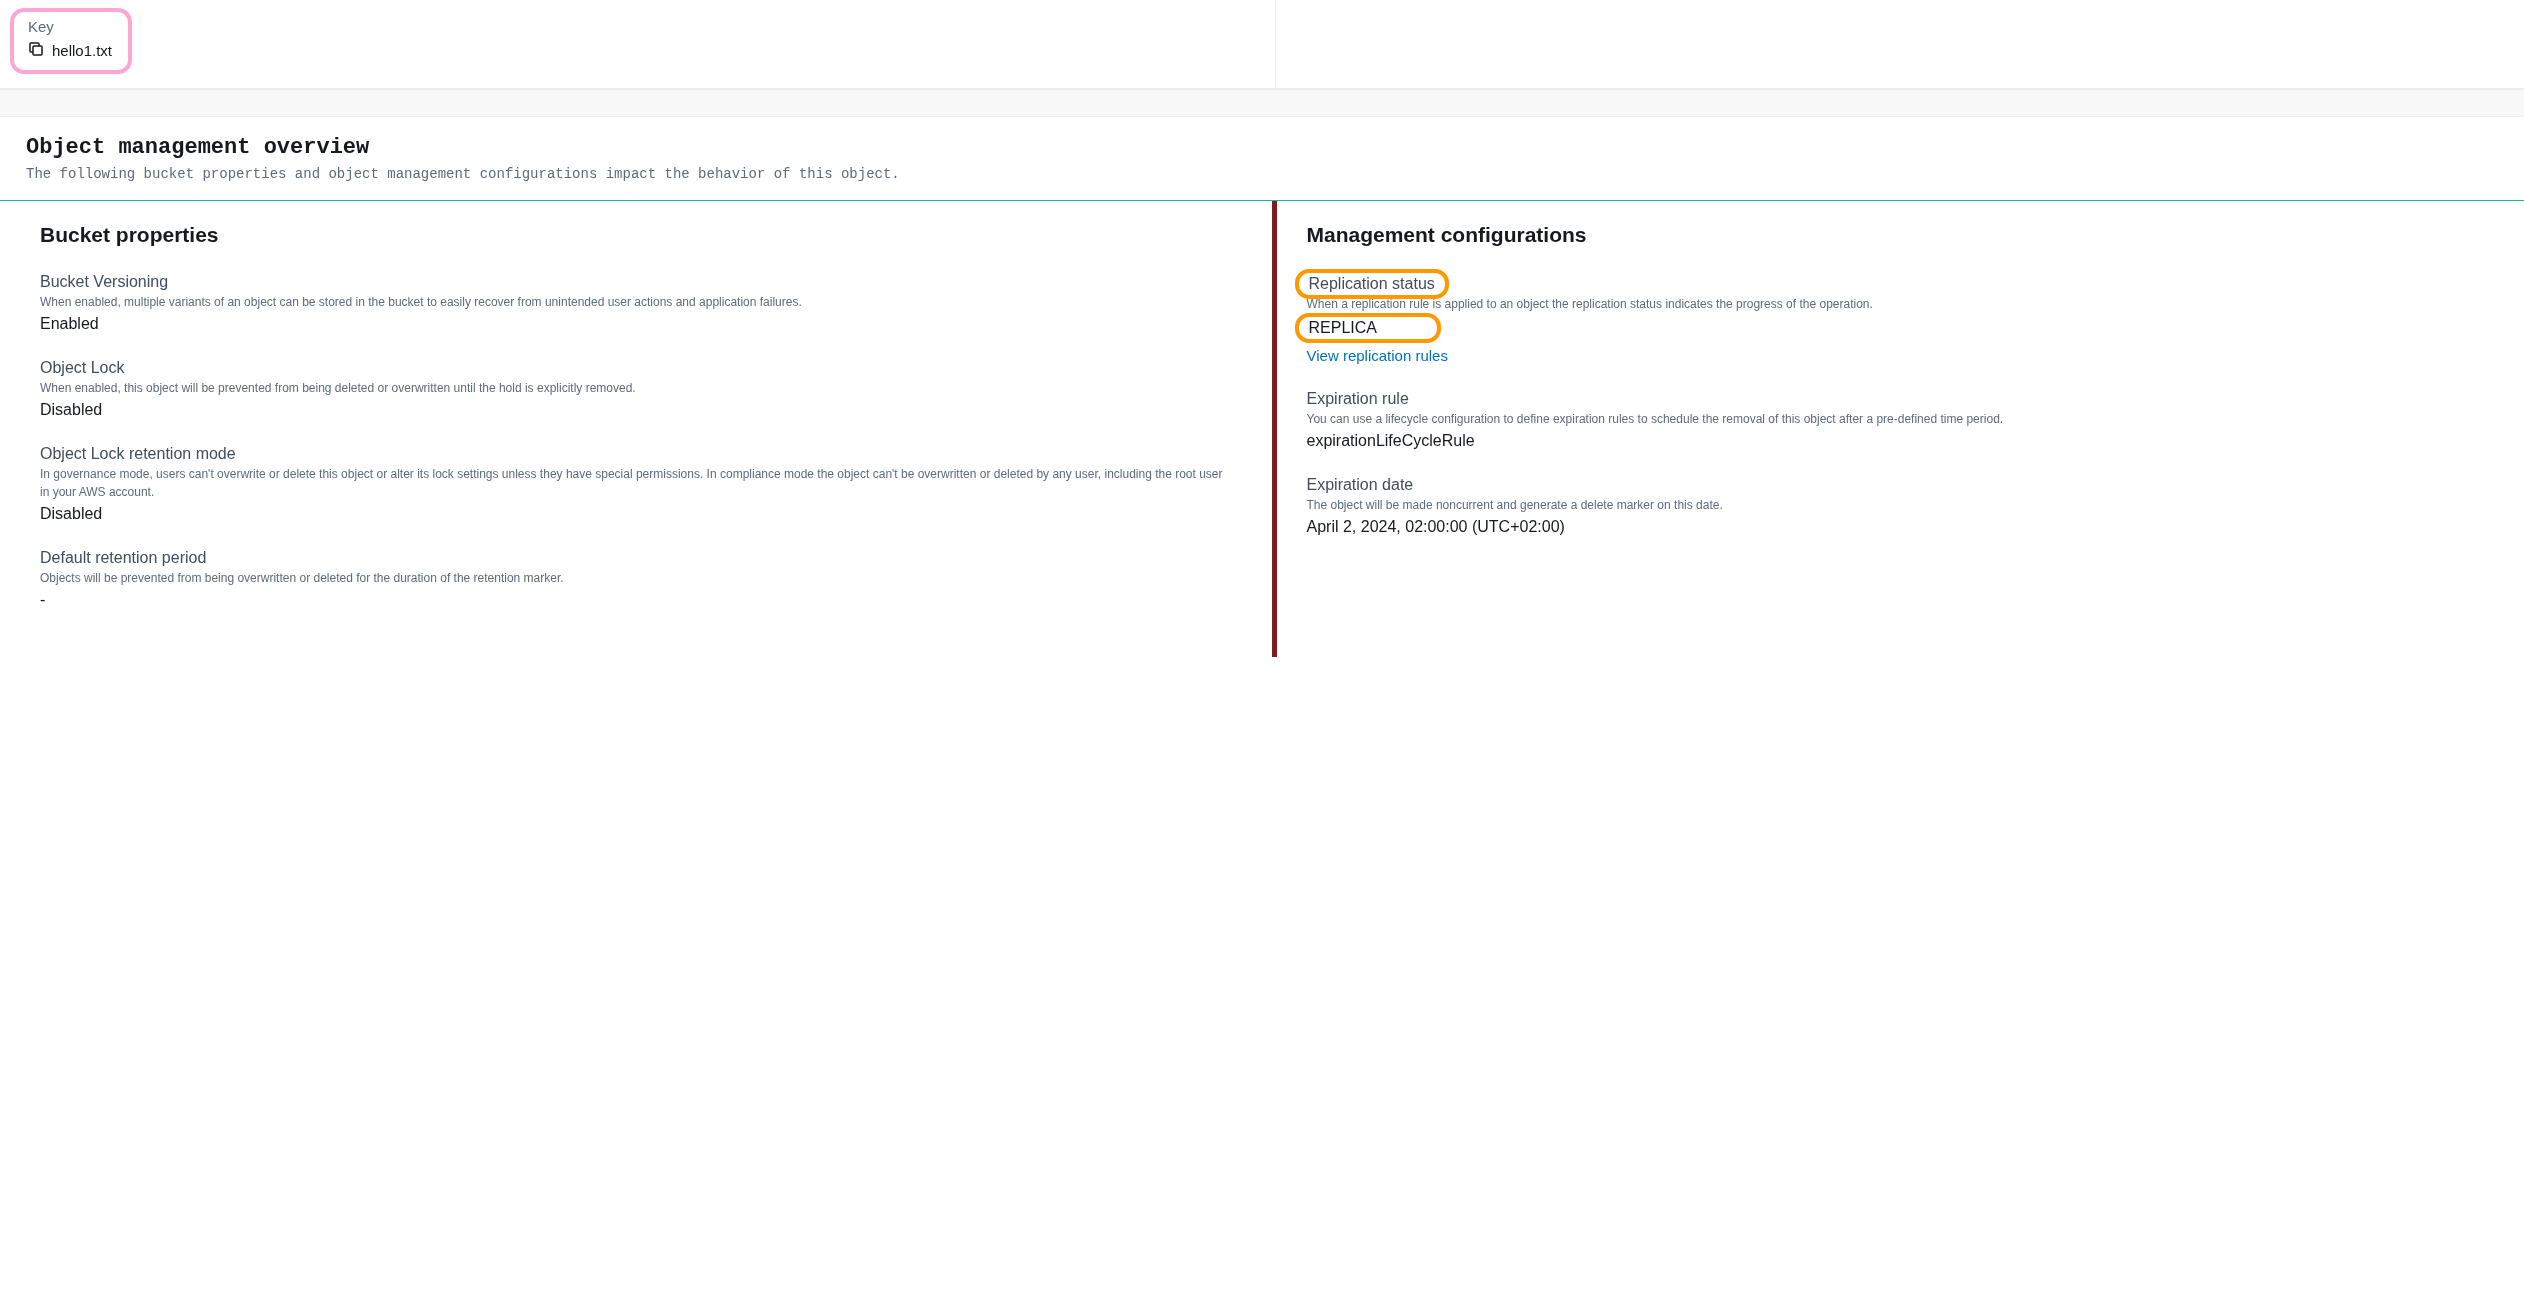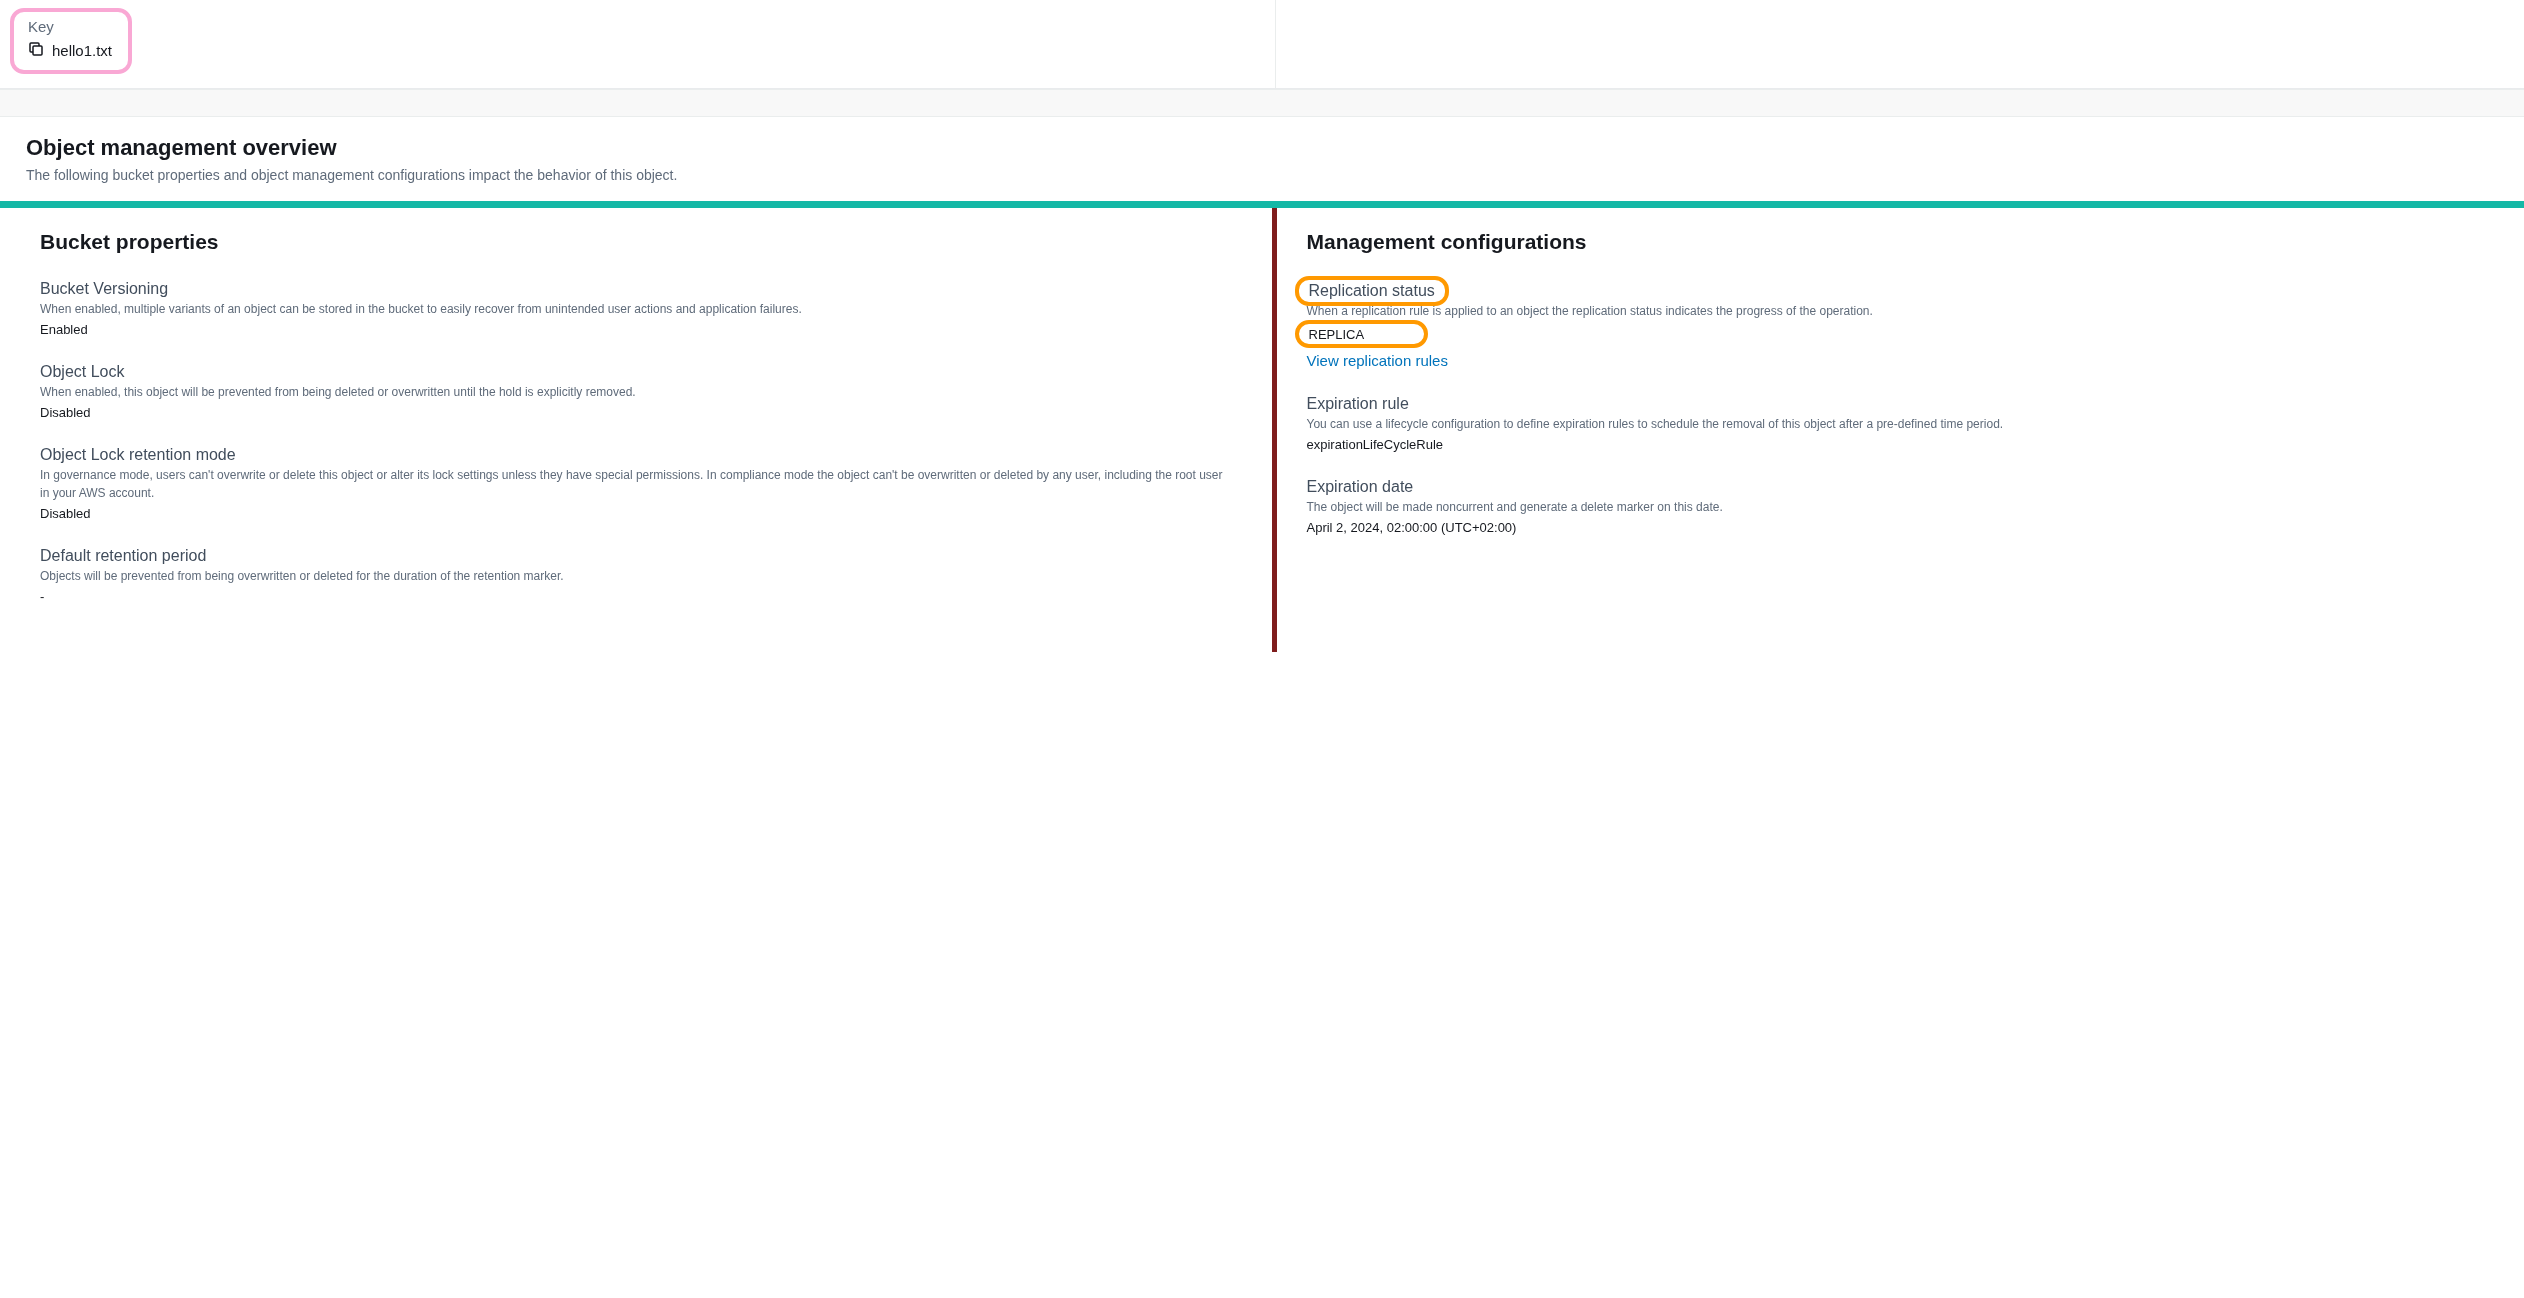--- a/index.html
+++ b/index.html
@@ -45,21 +45,22 @@
       color: #16191f;
     }
     .divider-bar {
       height: 28px;
       background: #f8f8f8;
       border-top: 1px solid #eaeded;
       border-bottom: 1px solid #eaeded;
     }
     .overview-header {
       padding: 18px 26px;
-      border-bottom: 7px solid #14b8a6;
+      border-bottom: 1px solid #14b8a6;
+      font-family: Liberation Mono, monospace;
     }
     .overview-title {
       font-size: 22px;
       font-weight: 700;
       color: #16191f;
       margin-bottom: 6px;
     }
     .overview-desc {
       font-size: 14px;
       color: #5f6b7a;
@@ -90,21 +91,21 @@
       color: #414d5c;
       margin-bottom: 2px;
     }
     .prop-desc {
       font-size: 12px;
       color: #5f6b7a;
       line-height: 1.5;
       margin-bottom: 4px;
     }
     .prop-value {
-      font-size: 13px;
+      font-size: 16px;
       color: #16191f;
     }
     .vertical-sep {
       position: absolute;
       top: 0;
       left: 50.5%;
       width: 1px;
       height: 88px;
       background: #eaeded;
     }

